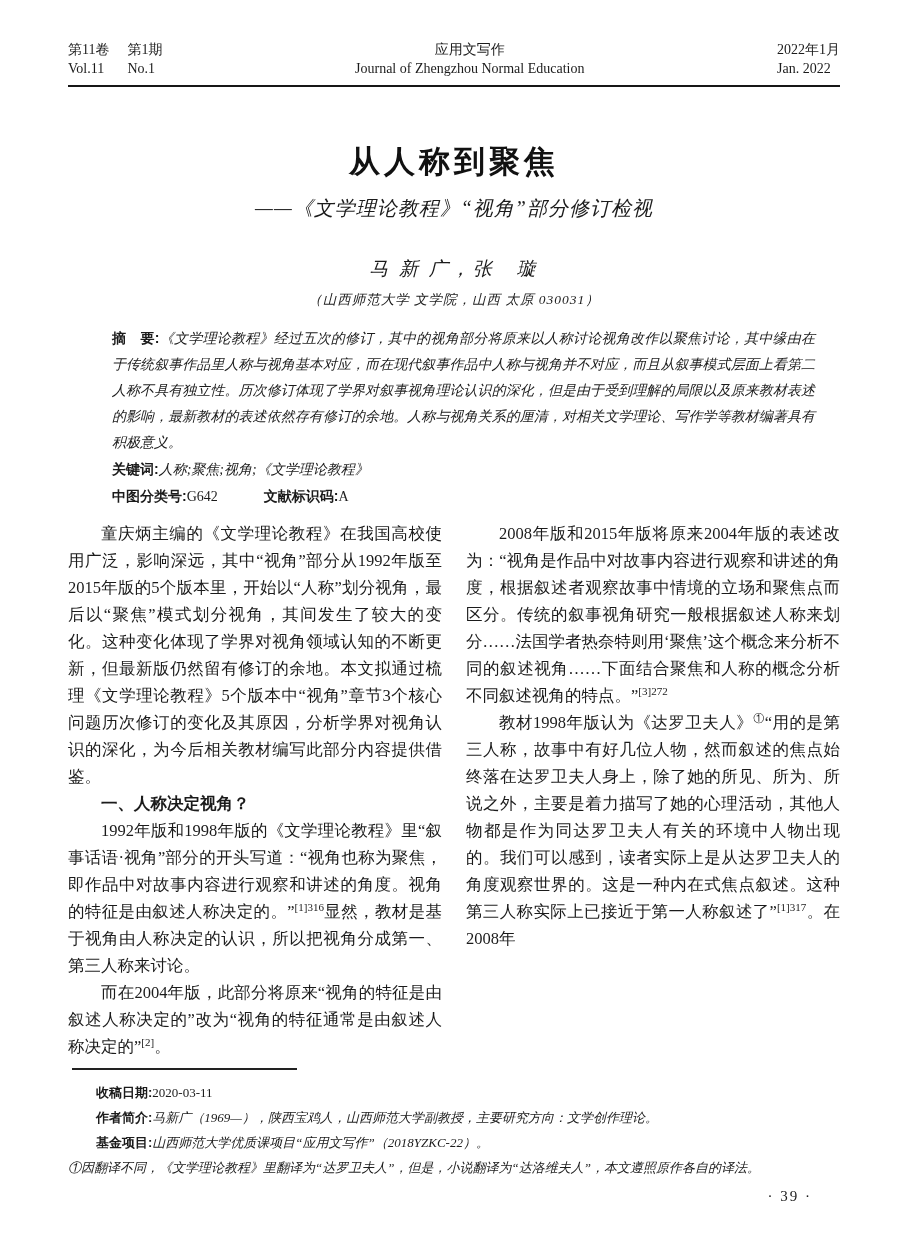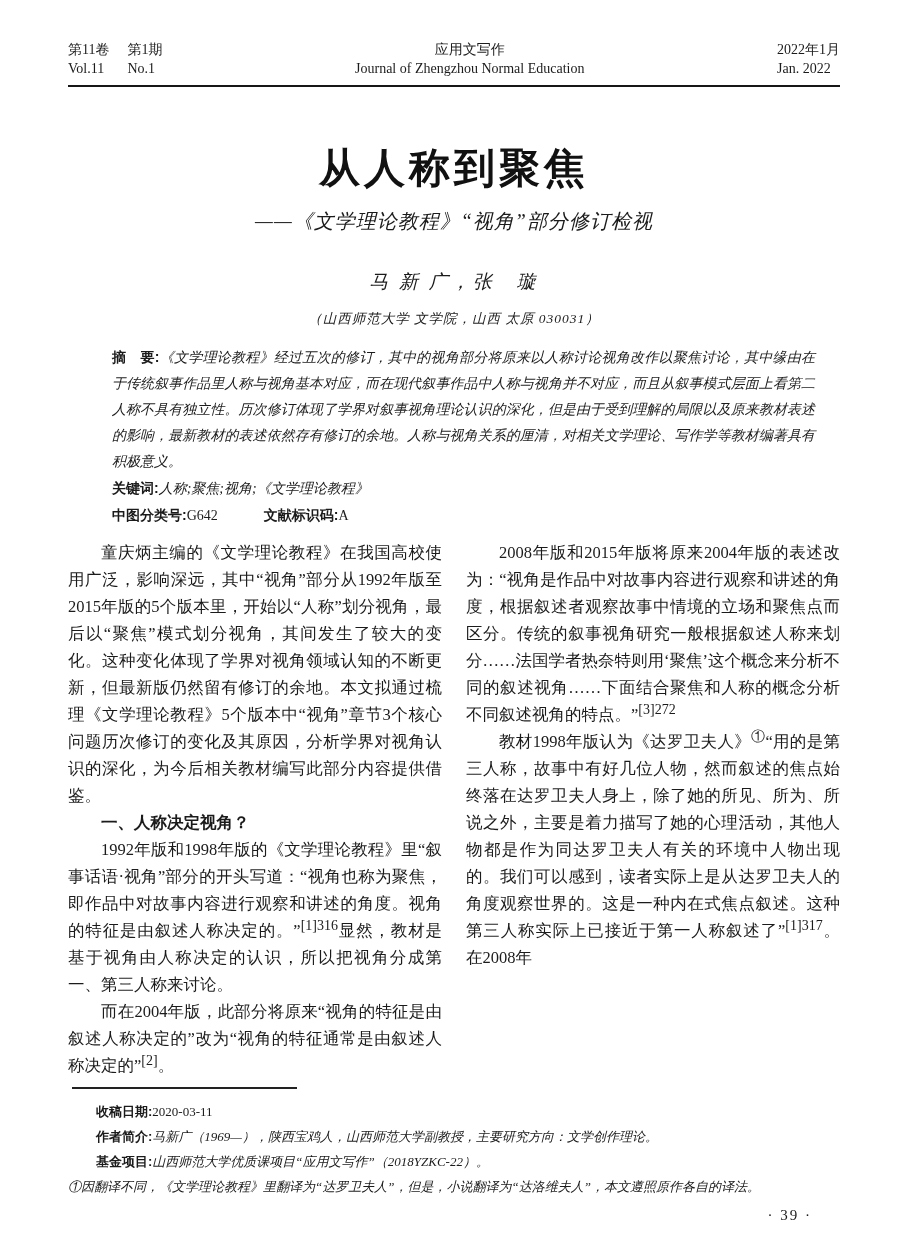--- a/index.html
+++ b/index.html
@@ -31,40 +31,40 @@
     text-align:left;
   }
   .hdr-center{text-align:center;}
   .hdr-right{}
   
   .title{
     margin:54px 0 0;
     text-align:center;
     font-family:"Liberation Sans","DejaVu Sans",sans-serif;
     font-weight:bold;
-    font-size:41px;
+    font-size:31px;
     letter-spacing:4px;
     color:#111;
   }
   .subtitle{
     margin-top:12px;
     text-align:center;
     font-style:italic;
     font-size:20px;
     letter-spacing:1px;
   }
   .authors{
     margin-top:34px;
     text-align:center;
     font-style:italic;
     font-size:19px;
     letter-spacing:3px;
   }
   .affiliation{
-    margin-top:15px;
+    margin-top:9px;
     text-align:center;
     font-style:italic;
     font-size:13.5px;
     letter-spacing:1px;
   }
   
   .abstract{
     margin-top:16px;
     padding:0 25px 0 44px;
     font-size:14px;
@@ -96,21 +96,21 @@
   }
   .col p{margin:0;text-indent:2em;}
   .col .sec-heading{
     margin:0;text-indent:2em;
     font-family:"Liberation Sans","DejaVu Sans",sans-serif;
     font-weight:bold;
     font-size:16.5px;line-height:27px;
     text-align:left;
   }
   sup.cite{
-    font-size:14px;
+    font-size:11px;
     line-height:0;
     vertical-align:super;
     letter-spacing:0;
   }
   
   .fn-rule{
     width:225px;
     border-top:2px solid #222;
     margin:8px 0 10px 4px;
   }

